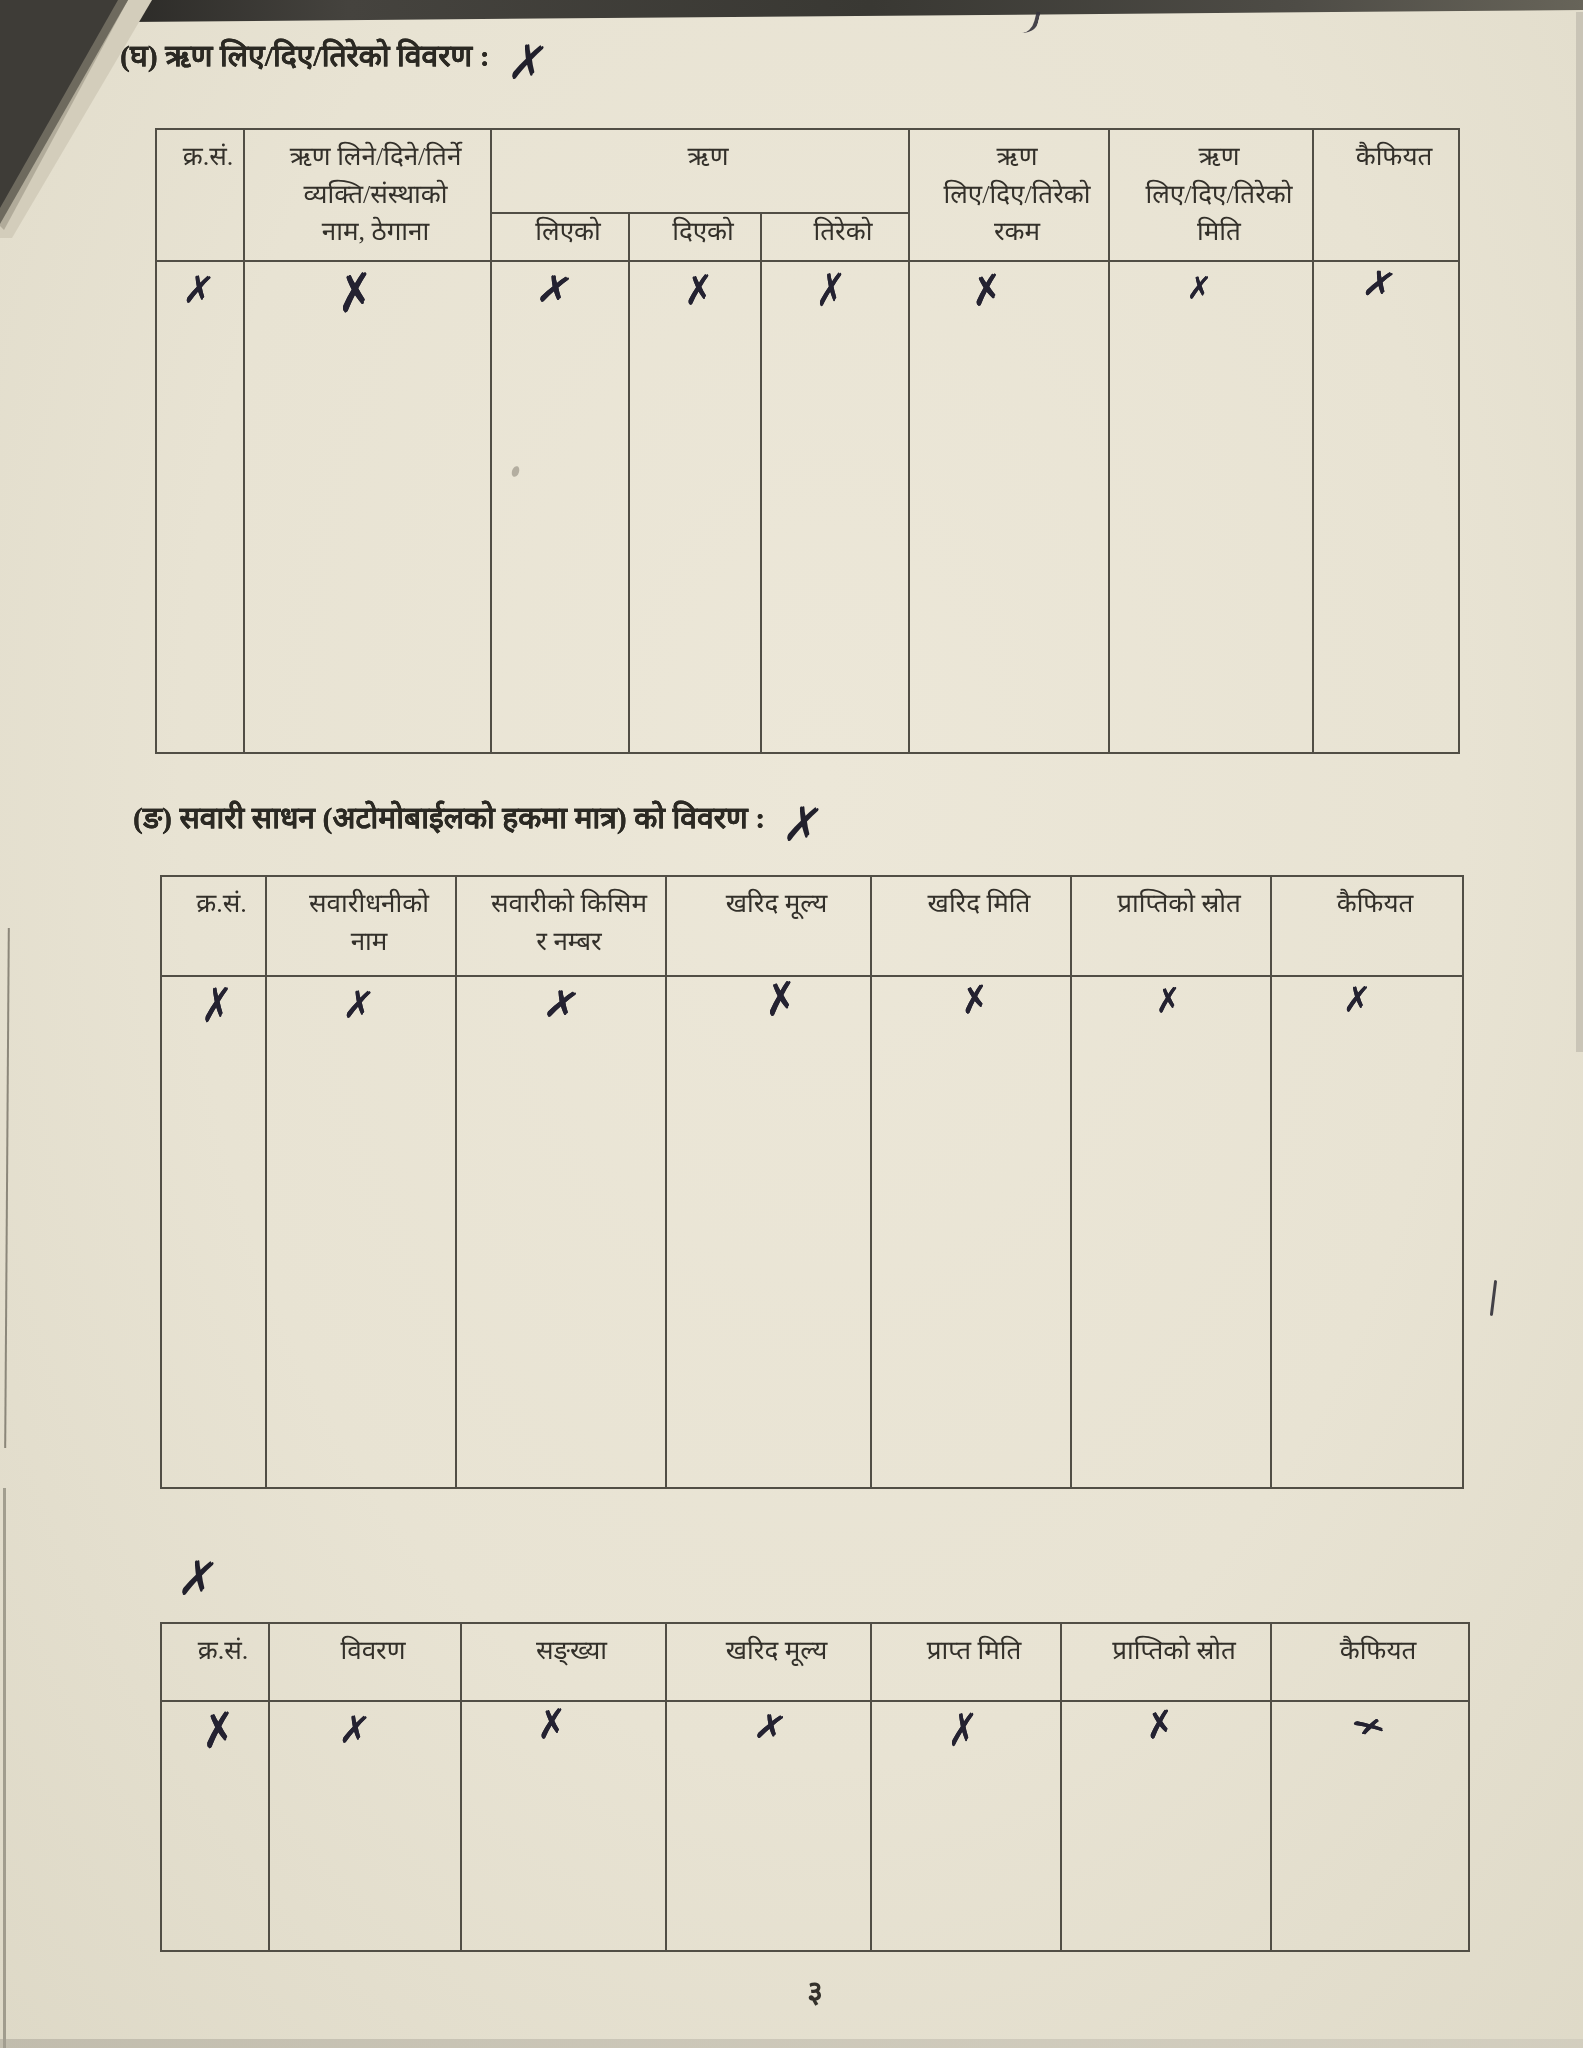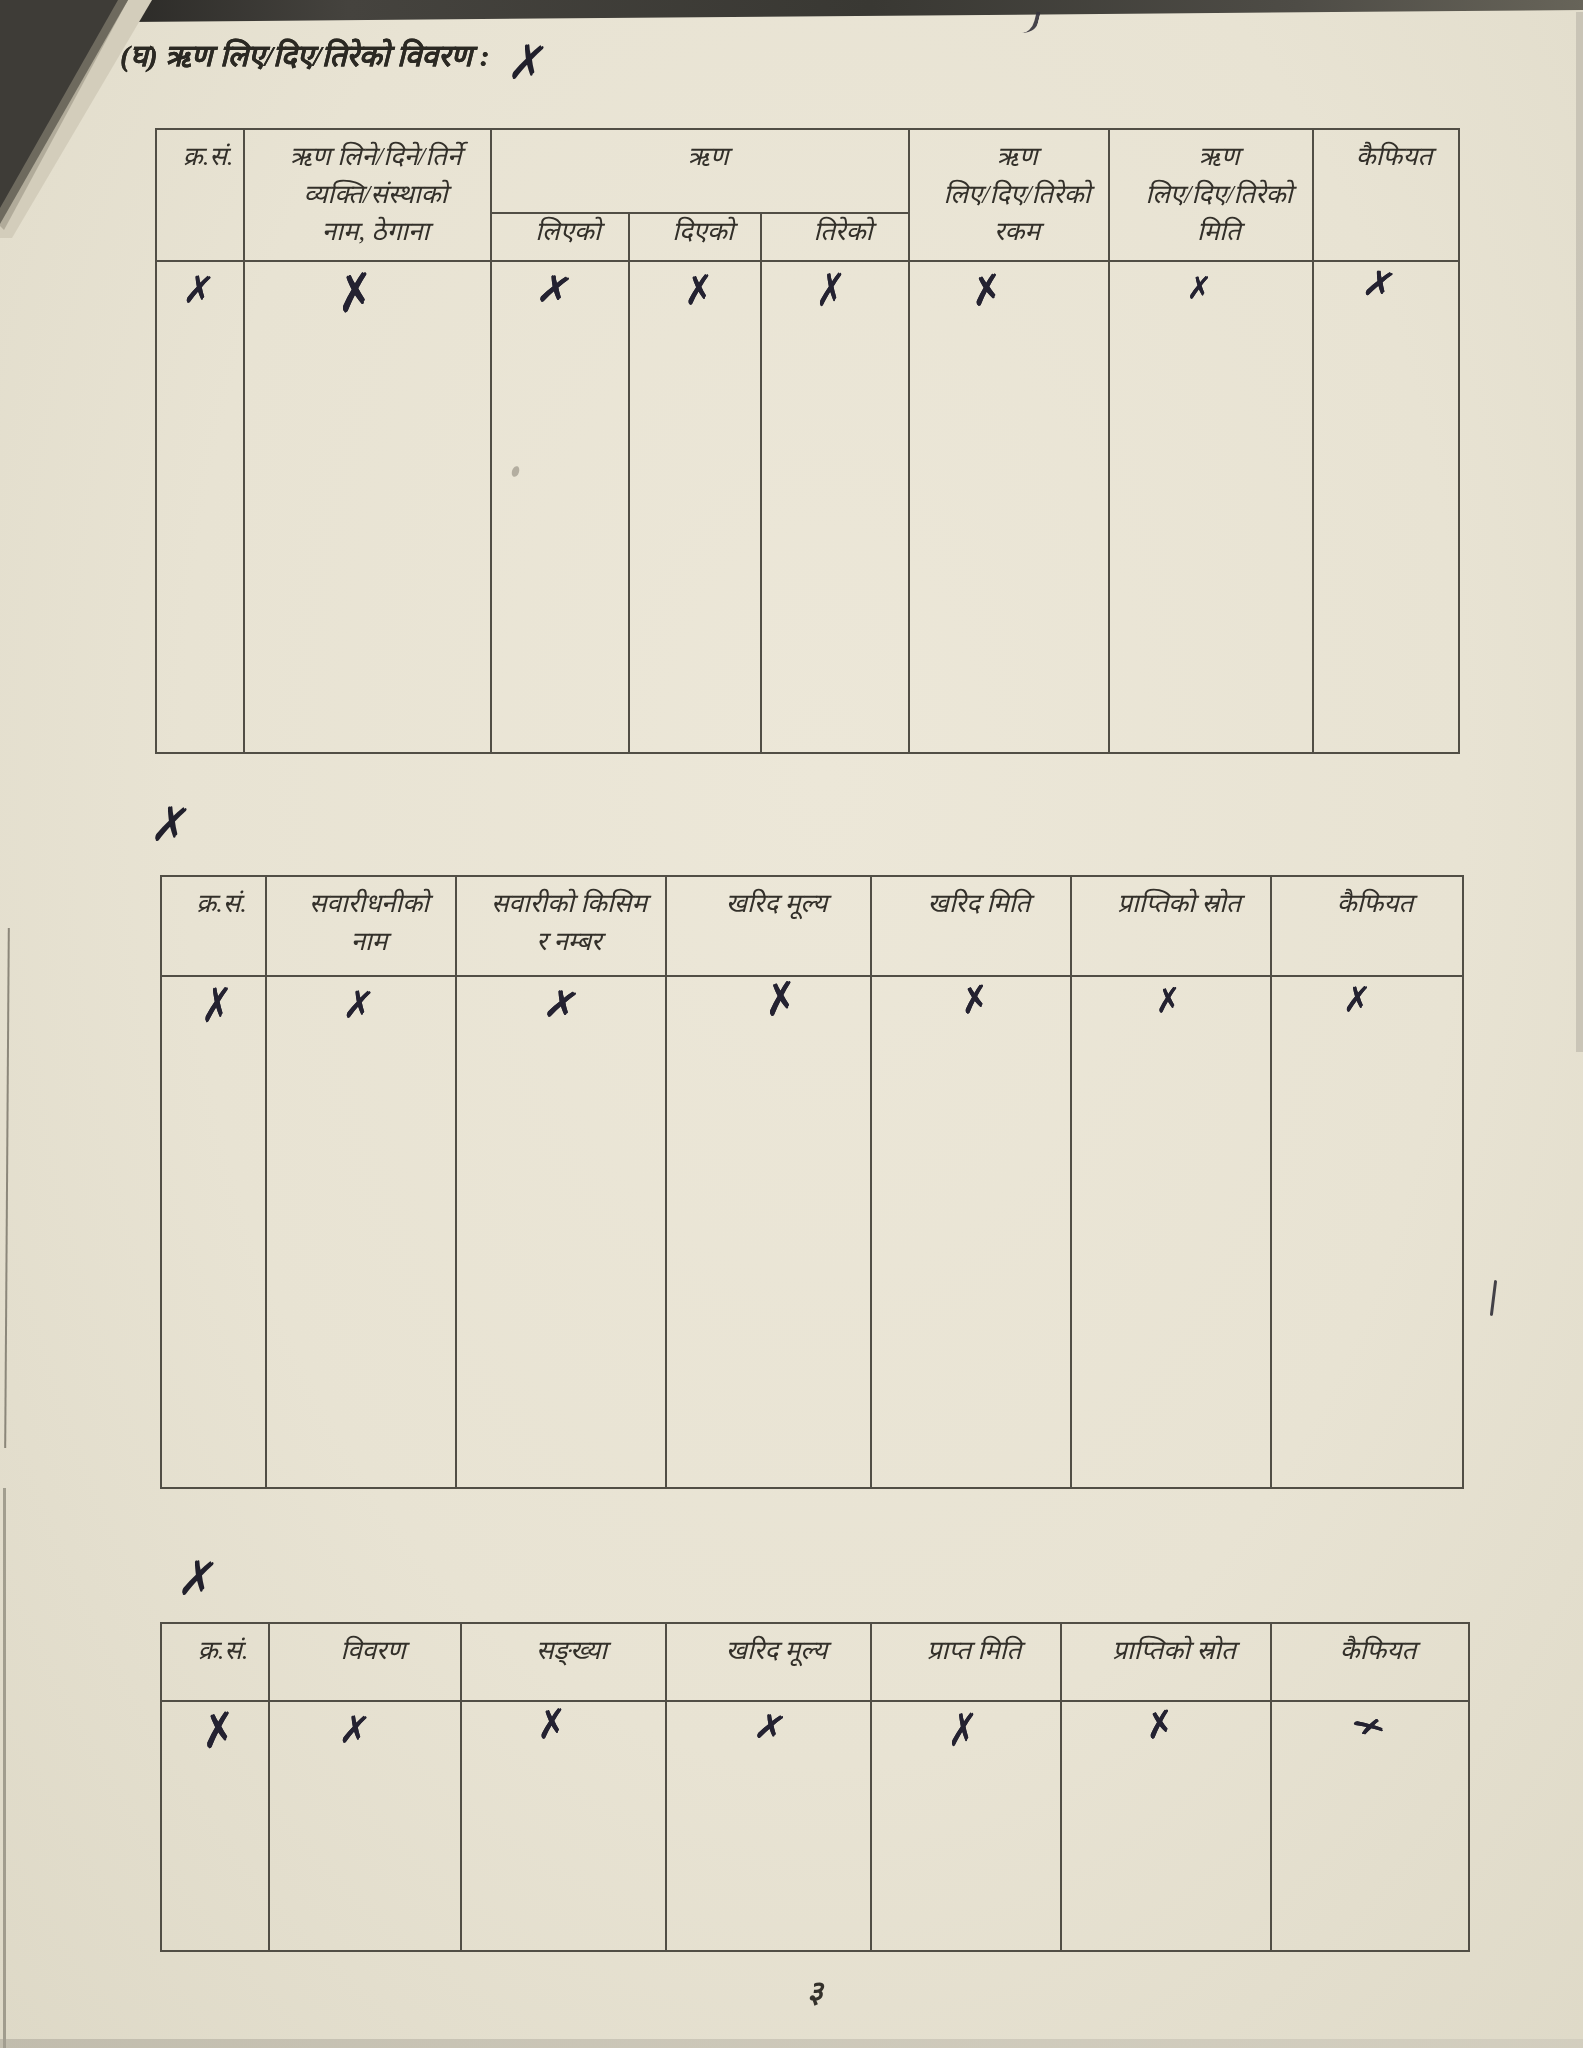--- a/index.html
+++ b/index.html
@@ -6,21 +6,20 @@
   body{
     width:1583px;height:2048px;
     background:#57544d;
     font-family:"Liberation Serif","DejaVu Serif",serif;
     overflow:hidden;
   }
   .scan{
     position:relative;width:1583px;height:2048px;overflow:hidden;
     background:radial-gradient(ellipse at 52% 38%, #ece7d8 0%, #e8e3d3 55%, #ded9c7 100%);
     color:#2e2c26;
-    font-style:italic;
   }
   
   .top-strip{
     position:absolute;left:0;top:0;width:100%;height:24px;
     background:linear-gradient(90deg,#1e1d1b,#45433e 22%,#393833 55%,#4e4c46 82%,#676459);
     clip-path:polygon(0 0,100% 0,100% 10px,0 23px);
   }
   .corner-dark{
     position:absolute;left:0;top:0;width:160px;height:246px;
     background:#3e3c37;
@@ -194,20 +193,21 @@
       <td class="dc"><span class="xmark v4">✗</span></td>
       <td class="dc"><span class="xmark v5">✗</span></td>
       <td class="dc"><span class="xmark v6">✗</span></td>
       <td class="dc"><span class="xmark v7">✗</span></td>
       <td class="dc"><span class="xmark v8">✗</span></td>
     </tr>
   </tbody>
     </table>
 
   <div class="heading h2">
+    <span>(ङ) सवारी साधन (अटोमोबाईलको हकमा मात्र) को विवरण :</span>
     <span class="title-mark">✗</span>
   </div>
 
   <table class="tbl tbl2">
     <colgroup>
       <col style="width:105px">
         <col style="width:190px">
         <col style="width:210px">
         <col style="width:205px">
       <col style="width:200px">

